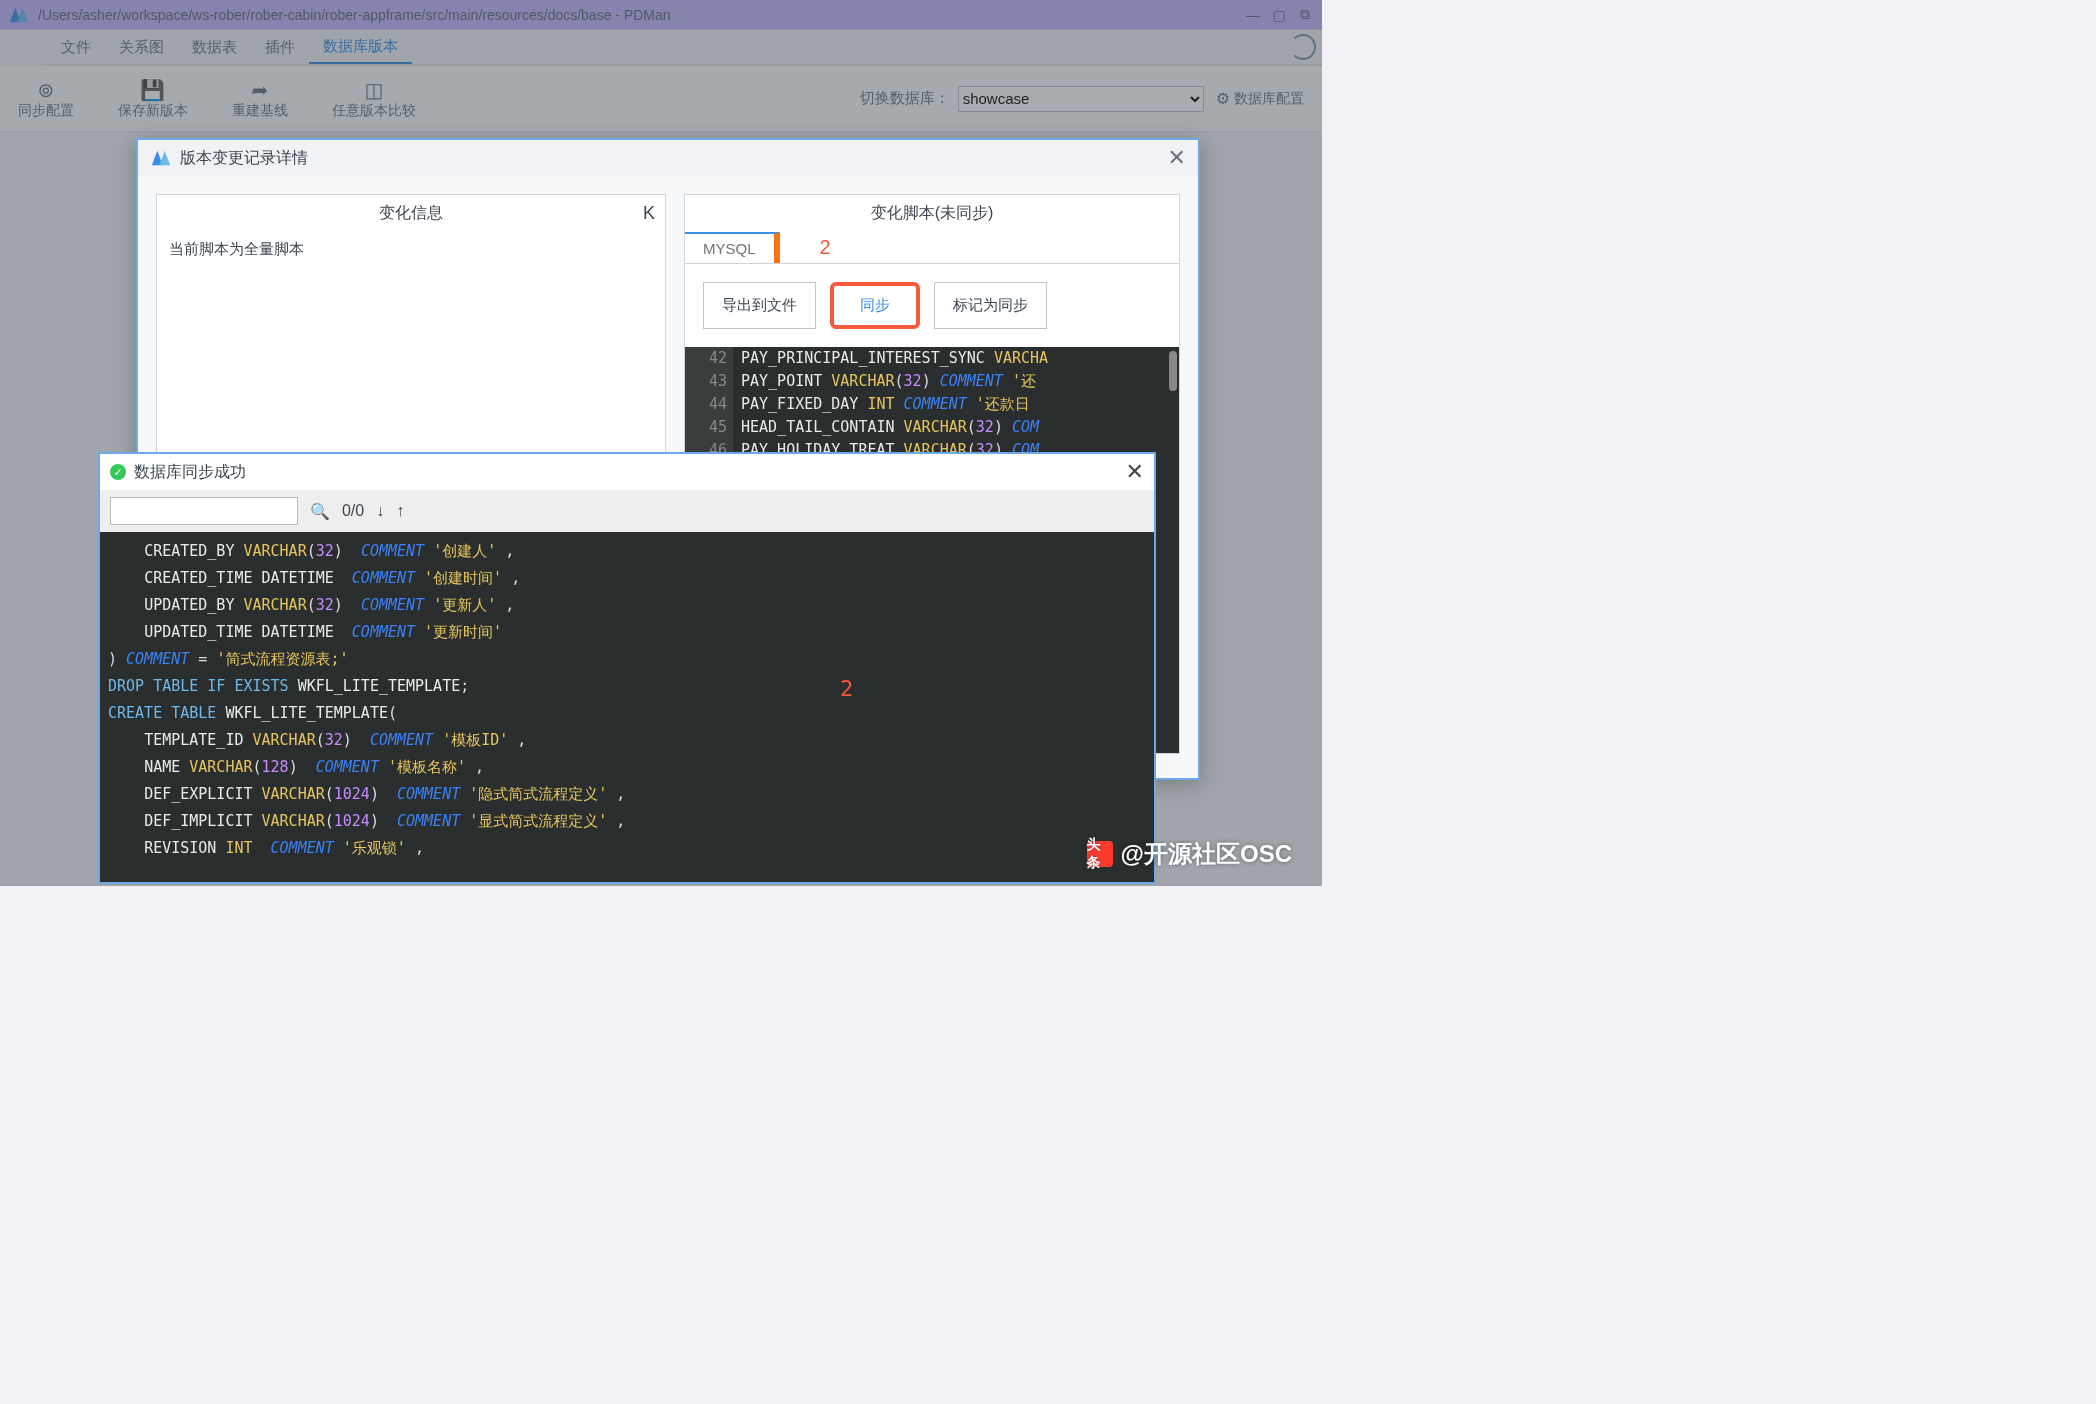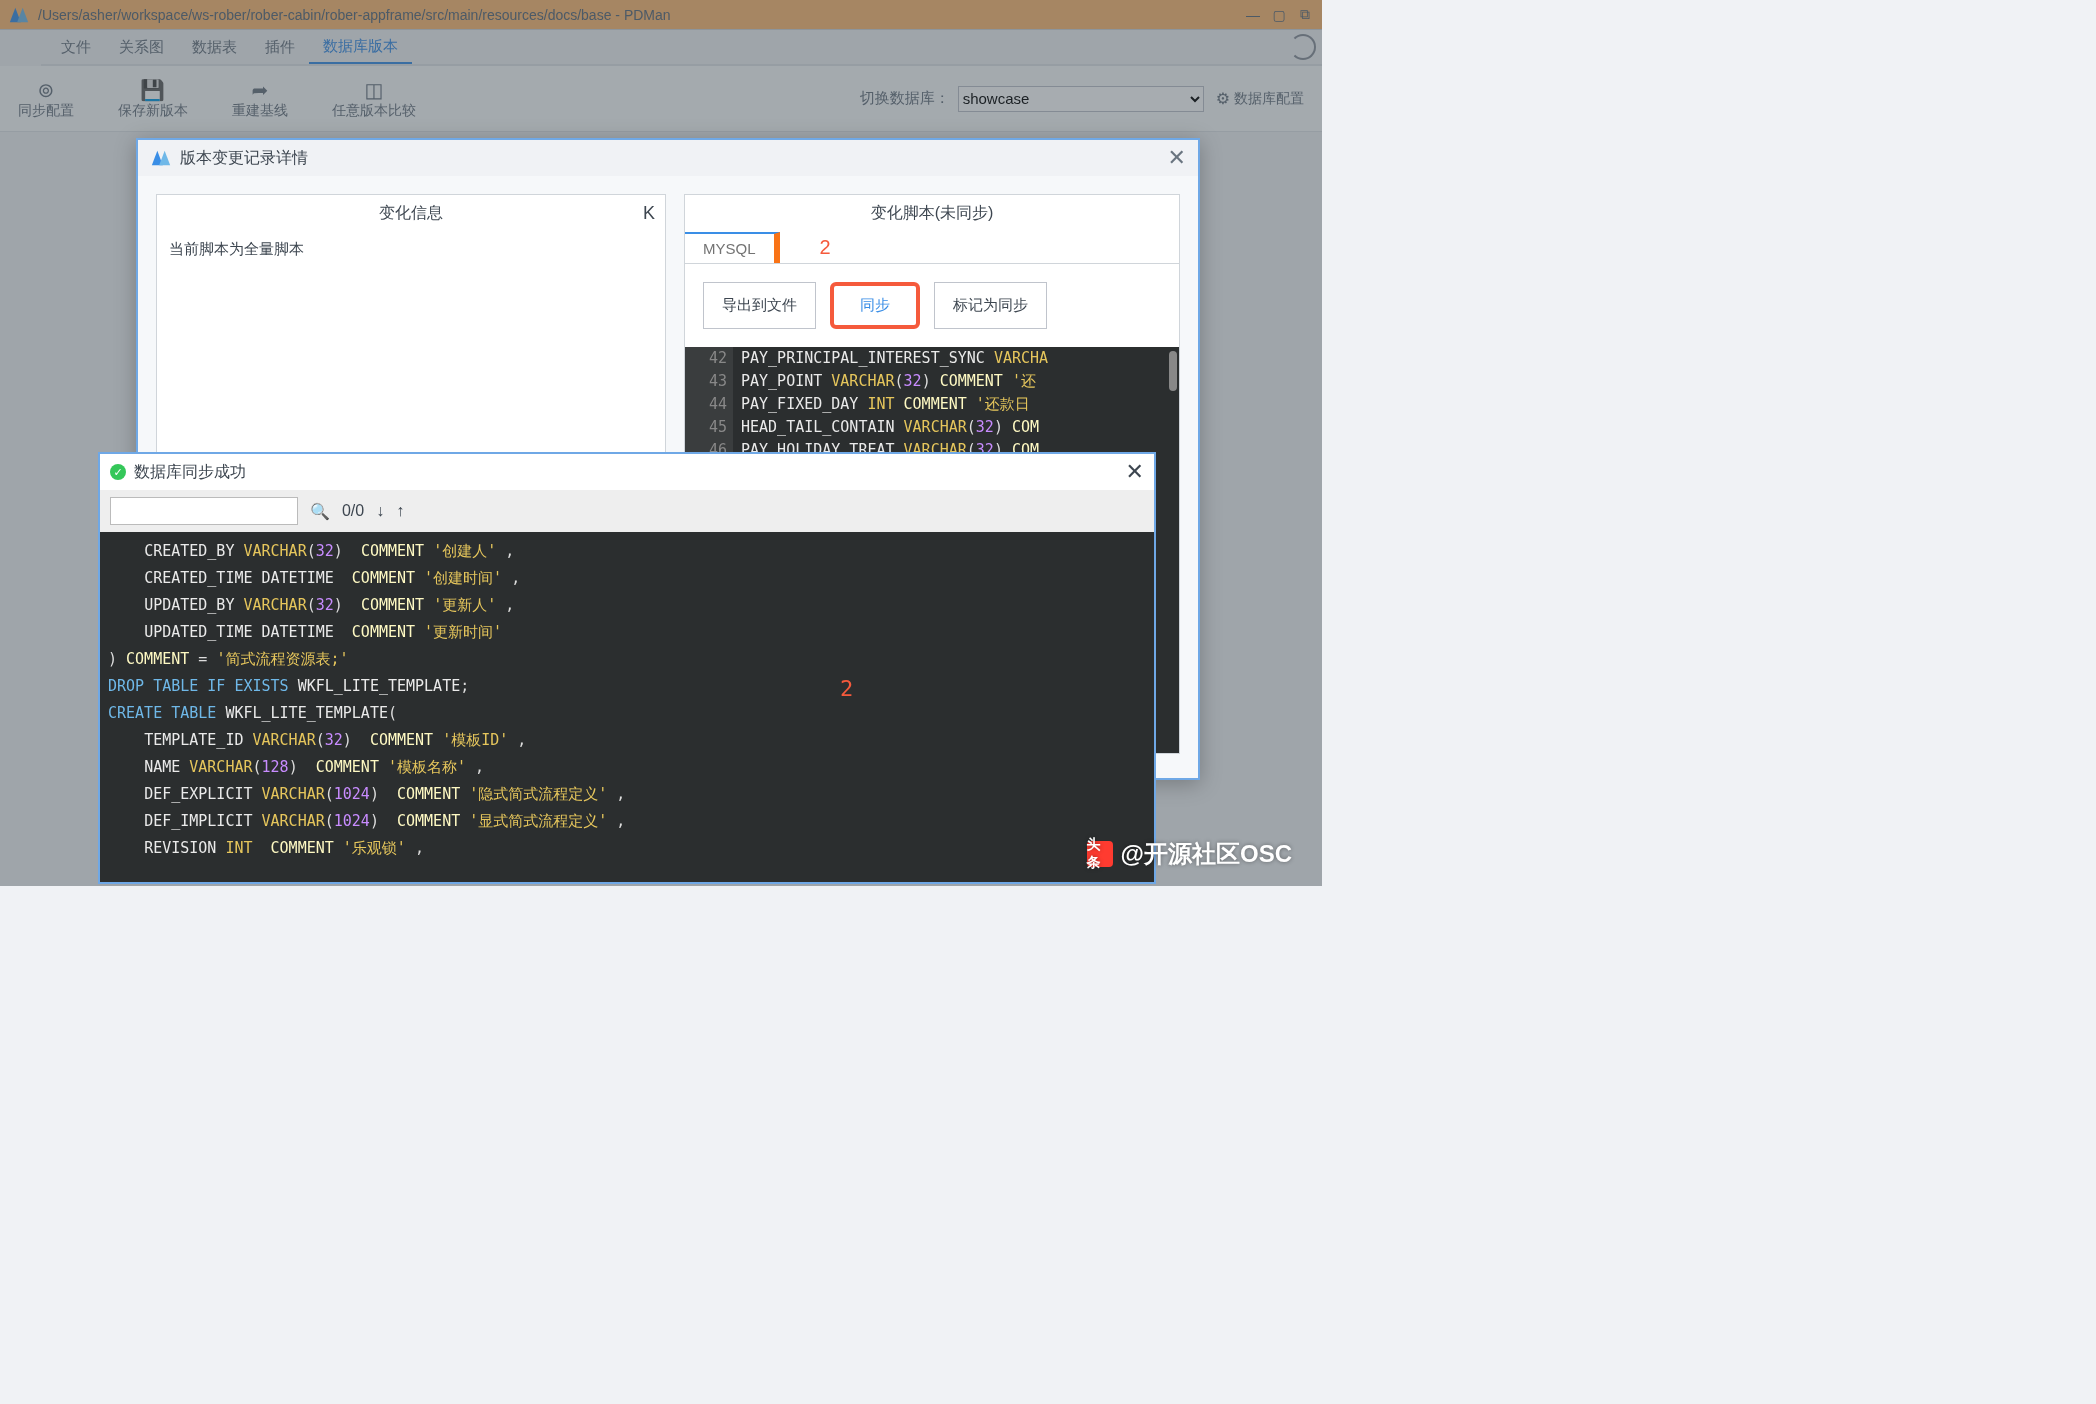--- a/index.html
+++ b/index.html
@@ -1,19 +1,19 @@
 <!DOCTYPE html>
 <html><head>
 <meta charset="utf-8">
 <style>
   * { box-sizing: border-box; margin: 0; padding: 0; }
   body { font-family: "Helvetica Neue", Arial, sans-serif; width: 1322px; height: 886px; background: #f0f2f5; position: relative; overflow: hidden; }
 
   
-  .titlebar { height: 30px; background: #fdba74; display: flex; align-items: center; padding: 0 8px; color: #5a6a7a; font-size: 14px; border-bottom:1px solid #d0d5da; }
+  .titlebar { height: 30px; background: #c4b5fd; display: flex; align-items: center; padding: 0 8px; color: #5a6a7a; font-size: 14px; border-bottom:1px solid #d0d5da; }
   .titlebar .logo { width: 22px; height: 20px; margin-right: 8px; display:flex; align-items:center; justify-content:center; }
   .titlebar .title { flex: 1; }
   .titlebar .win-btn { width: 18px; height: 18px; margin-left: 8px; color: #5a6a7a; cursor:pointer; display:flex;align-items:center;justify-content:center;}
 
   
   .menubar { height: 36px; display: flex; align-items: center; padding: 0 6px; font-size: 15px; color: #6a7580; border-bottom: 2px solid #e0e4e8; margin-left: 41px; }
   .menubar .mitem { padding: 6px 14px; cursor:pointer; }
   .menubar .mitem.active { color: #3a8ee6; border-bottom: 2px solid #3a8ee6; }
   .menubar .end { margin-left:auto; width:26px; height:26px; border:2px solid #8a909a; border-radius:50%; border-left-color:transparent; }
 
@@ -68,21 +68,21 @@
   .modal2 .search .sic{cursor:pointer;}
   .modal2 .code2 { background:#2b2e2f; color:#ddd; font-family:Menlo,Consolas,monospace; font-size:15px; padding:6px 8px; height:calc(100% - 78px); overflow:hidden; position:relative;}
   .modal2 .code2 .line{ height:27px; line-height:27px; white-space:pre;}
   .modal2 .code2 .red2b{ position:absolute; left:740px; top:144px; color:#f55a3c; font-size:22px;}
 
   
   .watermark{ position:absolute; right:30px; bottom:16px; color:#fff; font-size:24px; font-weight:600; display:flex; align-items:center; text-shadow:0 0 4px rgba(0,0,0,.4);}
   .watermark .wic{ width:26px; height:26px; background:#ff3b30; border-radius:4px; margin-right:8px; display:flex; align-items:center; justify-content:center; font-size:14px;}
 
   
-  .kw{color:#6fb8e8;} .ty{color:#e6c65c;} .num{color:#c88cff;} .cmt{color:#fef9c3;} .str{color:#e6c65c;} .id{color:#eaeaea;}
+  .kw{color:#6fb8e8;} .ty{color:#e6c65c;} .num{color:#c88cff;} .cmt{color:#3b82f6;font-style:italic;} .str{color:#e6c65c;} .id{color:#eaeaea;}
   .logo-svg{width:22px;height:20px;}
 </style>
 </head>
 <body>
 
 <div class="titlebar">
   <span class="logo">
     <svg class="logo-svg" viewBox="0 0 24 20">
         <polygon points="2,18 8,2 14,18" fill="#3a8ee6"></polygon>
         <polygon points="10,18 16,2 22,18" fill="#6fb8e8"></polygon>

